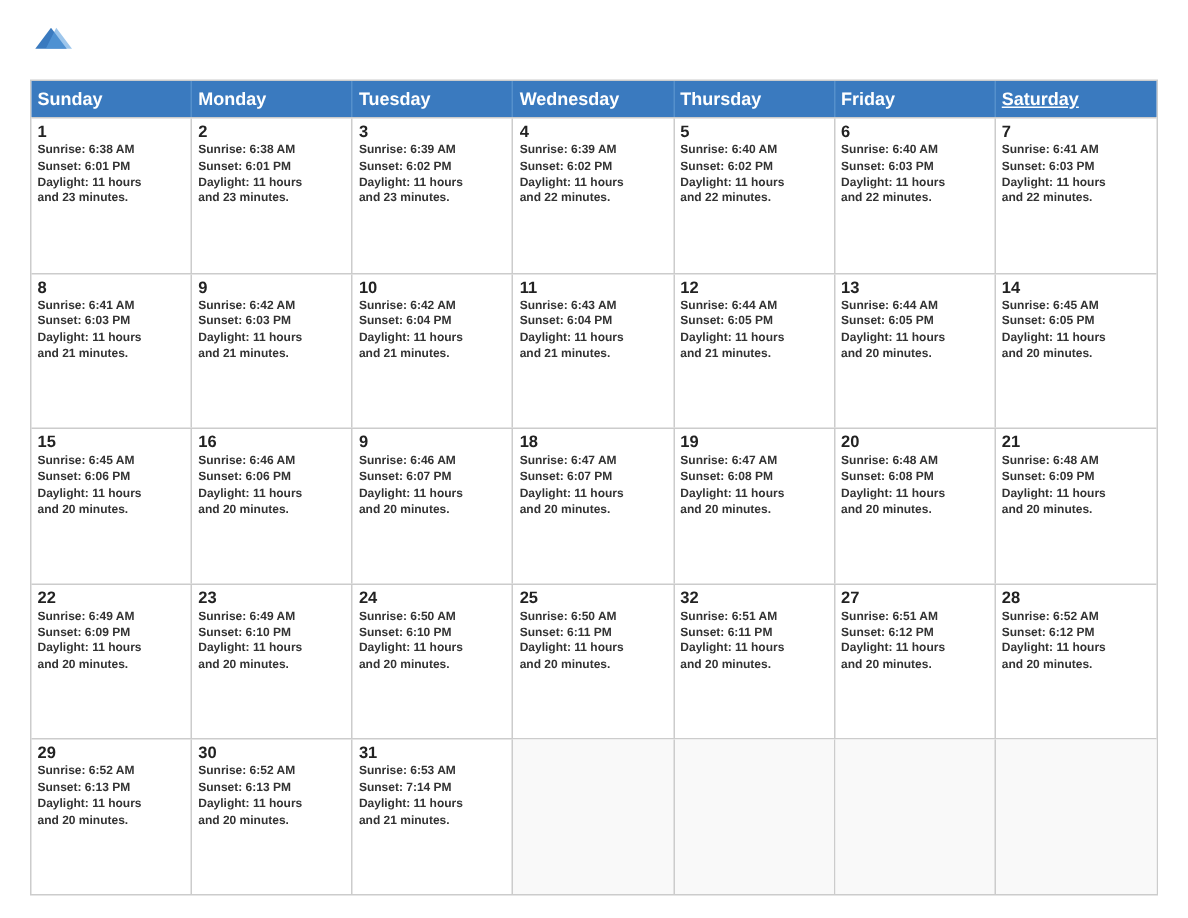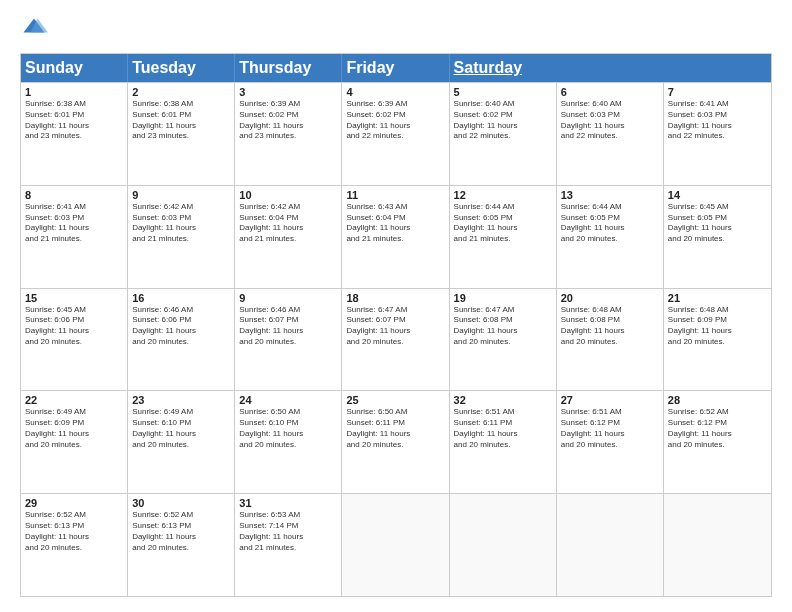--- a/index.html
+++ b/index.html
@@ -61,21 +61,21 @@
       flex-direction: column;
       border: 1px solid #ccc;
     }
     .cal-header-row {
       display: grid;
       grid-template-columns: repeat(7, 1fr);
       background: #3a7abf;
     }
     .cal-header-cell {
       color: #fff;
-      font-size: 16px;
+      font-size: 12px;
       font-weight: bold;
       padding: 5px 4px;
       text-align: left;
       border-right: 1px solid #5590cc;
     }
     .cal-header-cell:last-child { border-right: none; text-decoration: underline; }
     .cal-body {
       flex: 1;
       display: flex;
       flex-direction: column;
@@ -100,20 +100,21 @@
       font-size: 11px;
       font-weight: bold;
       color: #222;
       display: block;
       margin-bottom: 1px;
     }
     .cell-text {
       font-size: 8px;
       color: #333;
       line-height: 1.35;
+      font-weight: bold;
     }
   </style>
 </head>
 <body>
 
 <div class="page">
   <div class="header">
     <div class="logo">
       <svg class="logo-icon" viewBox="0 0 32 32">
         <polygon points="16,4 28,20 4,20" fill="#3a7abf"></polygon>
@@ -126,21 +127,23 @@
     </div>
     <div class="title-block">
       <h1></h1>
       <h2></h2>
     </div>
   </div>
 
   <div class="calendar">
     <div class="cal-header-row" id="cal-header">
         <div class="cal-header-cell">Sunday</div>
+        <div class="cal-header-cell">Monday</div>
         <div class="cal-header-cell">Tuesday</div>
+        <div class="cal-header-cell">Wednesday</div>
         <div class="cal-header-cell">Thursday</div>
         <div class="cal-header-cell">Friday</div>
         <div class="cal-header-cell">Saturday</div>
       </div>
     <div class="cal-body" id="cal-body">
         <div class="cal-row">
           <div class="cal-cell">
             <span class="day-num">1</span>
             <div class="cell-text" style="white-space: pre-line;">Sunrise: 6:38 AM
 Sunset: 6:01 PM

